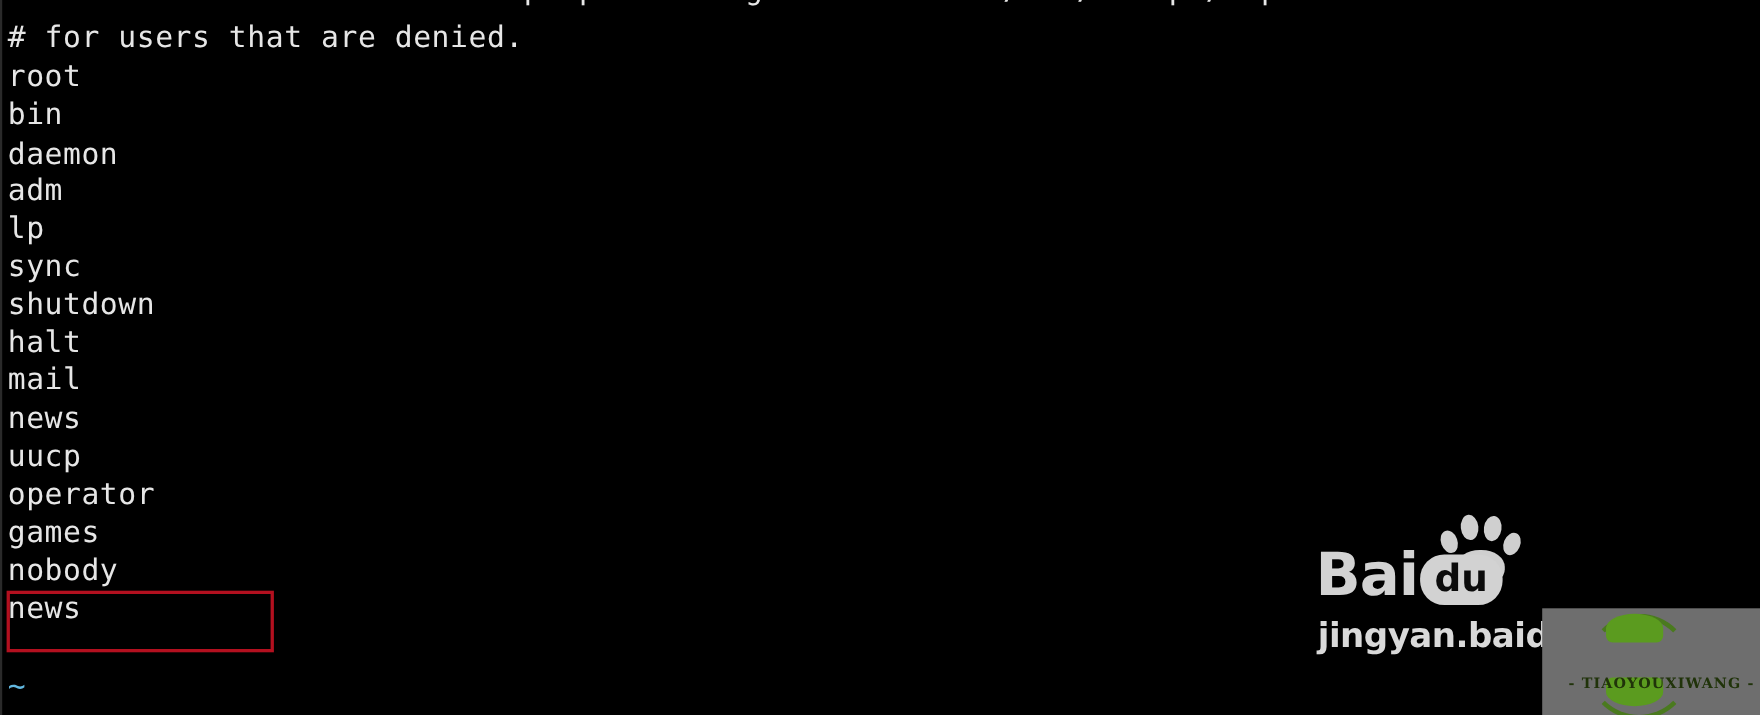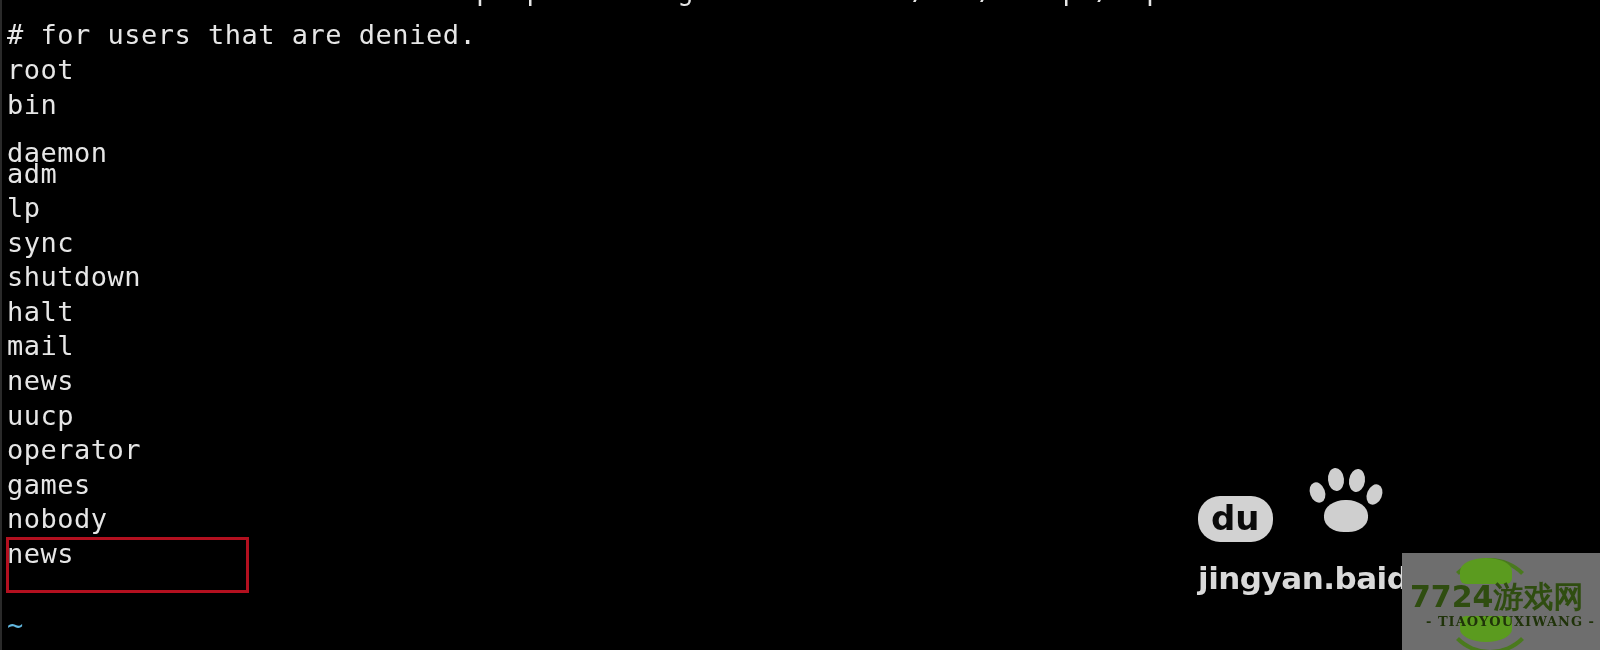--- a/index.html
+++ b/index.html
@@ -207,21 +207,21 @@
 
 <div id="screen">
 
   <div class="left-edge"></div>
 
   <div class="buffer">
     <div class="line clipped" style="top:-26px;"># Note that the default vsftpd pam config also checks /etc/vsftpd/ftpusers</div>
     <div class="line" style="top:18px;"># for users that are denied.</div>
     <div class="line" style="top:53px;text-align:center;">root</div>
     <div class="line" style="top:88px;">bin</div>
-    <div class="line" style="top:136px;text-align:right;">daemon</div>
+    <div class="line" style="top:124px;text-align:right;">daemon</div>
     <div class="line" style="top:157px;">adm</div>
     <div class="line" style="top:191px;">lp</div>
     <div class="line" style="top:226px;">sync</div>
     <div class="line" style="top:260px;">shutdown</div>
     <div class="line" style="top:295px;">halt</div>
     <div class="line" style="top:329px;">mail</div>
     <div class="line" style="top:364px;">news</div>
     <div class="line" style="top:399px;">uucp</div>
     <div class="line" style="top:433px;">operator</div>
     <div class="line" style="top:468px;">games</div>
@@ -234,28 +234,28 @@
 
   <div class="watermark">
     <div class="paw">
       <span class="t1"></span>
       <span class="t2"></span>
       <span class="t3"></span>
       <span class="t4"></span>
       <span class="pad"></span>
     </div>
     <div class="wm-row">
+      <span class="wm-bai">Bai</span>
       <span class="wm-du-pill">du</span>
     </div>
     <div class="wm-url">jingyan.baidu.com</div>
   </div>
 
   <div class="gray-block"></div>
 
   <div class="green-logo">
     <div class="ring"></div>
     <div class="leaf-top"></div>
     <div class="leaf-bottom"></div>
-    <div class="cn-text">7724游戏网</div>
     <div class="pinyin">- TIAOYOUXIWANG -</div>
   </div>
 
 </div>
 
 </body></html>

